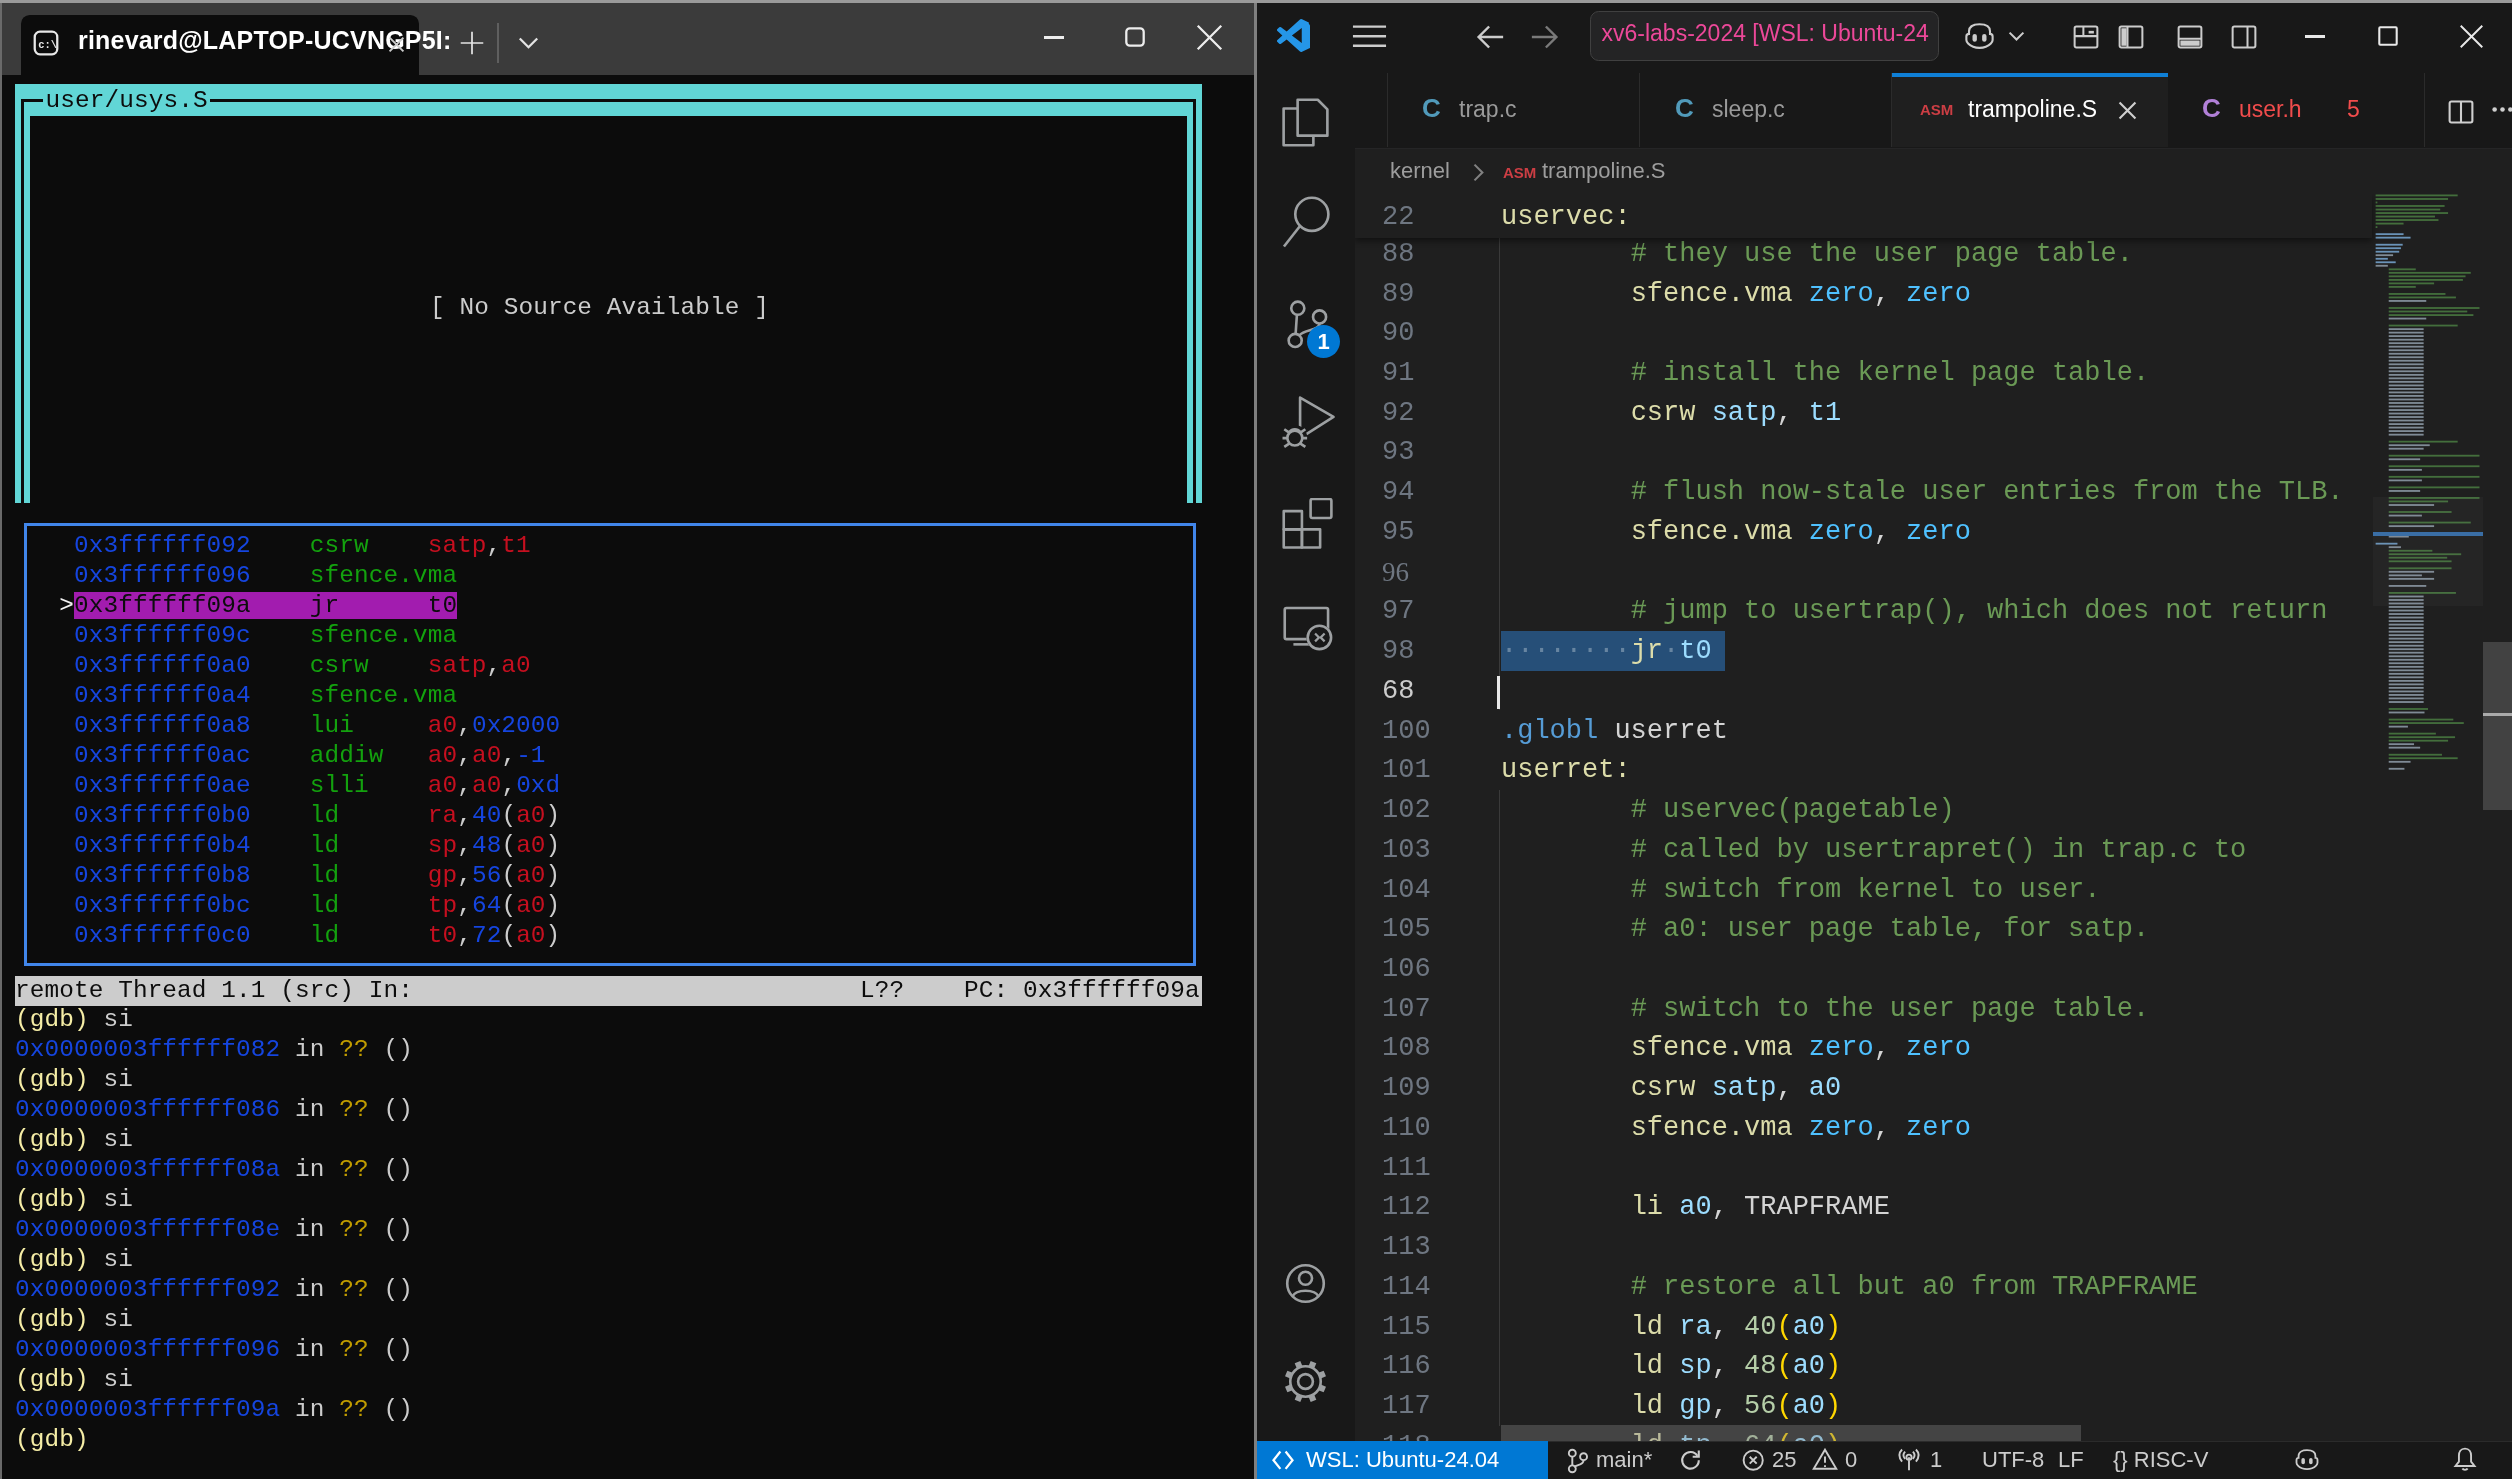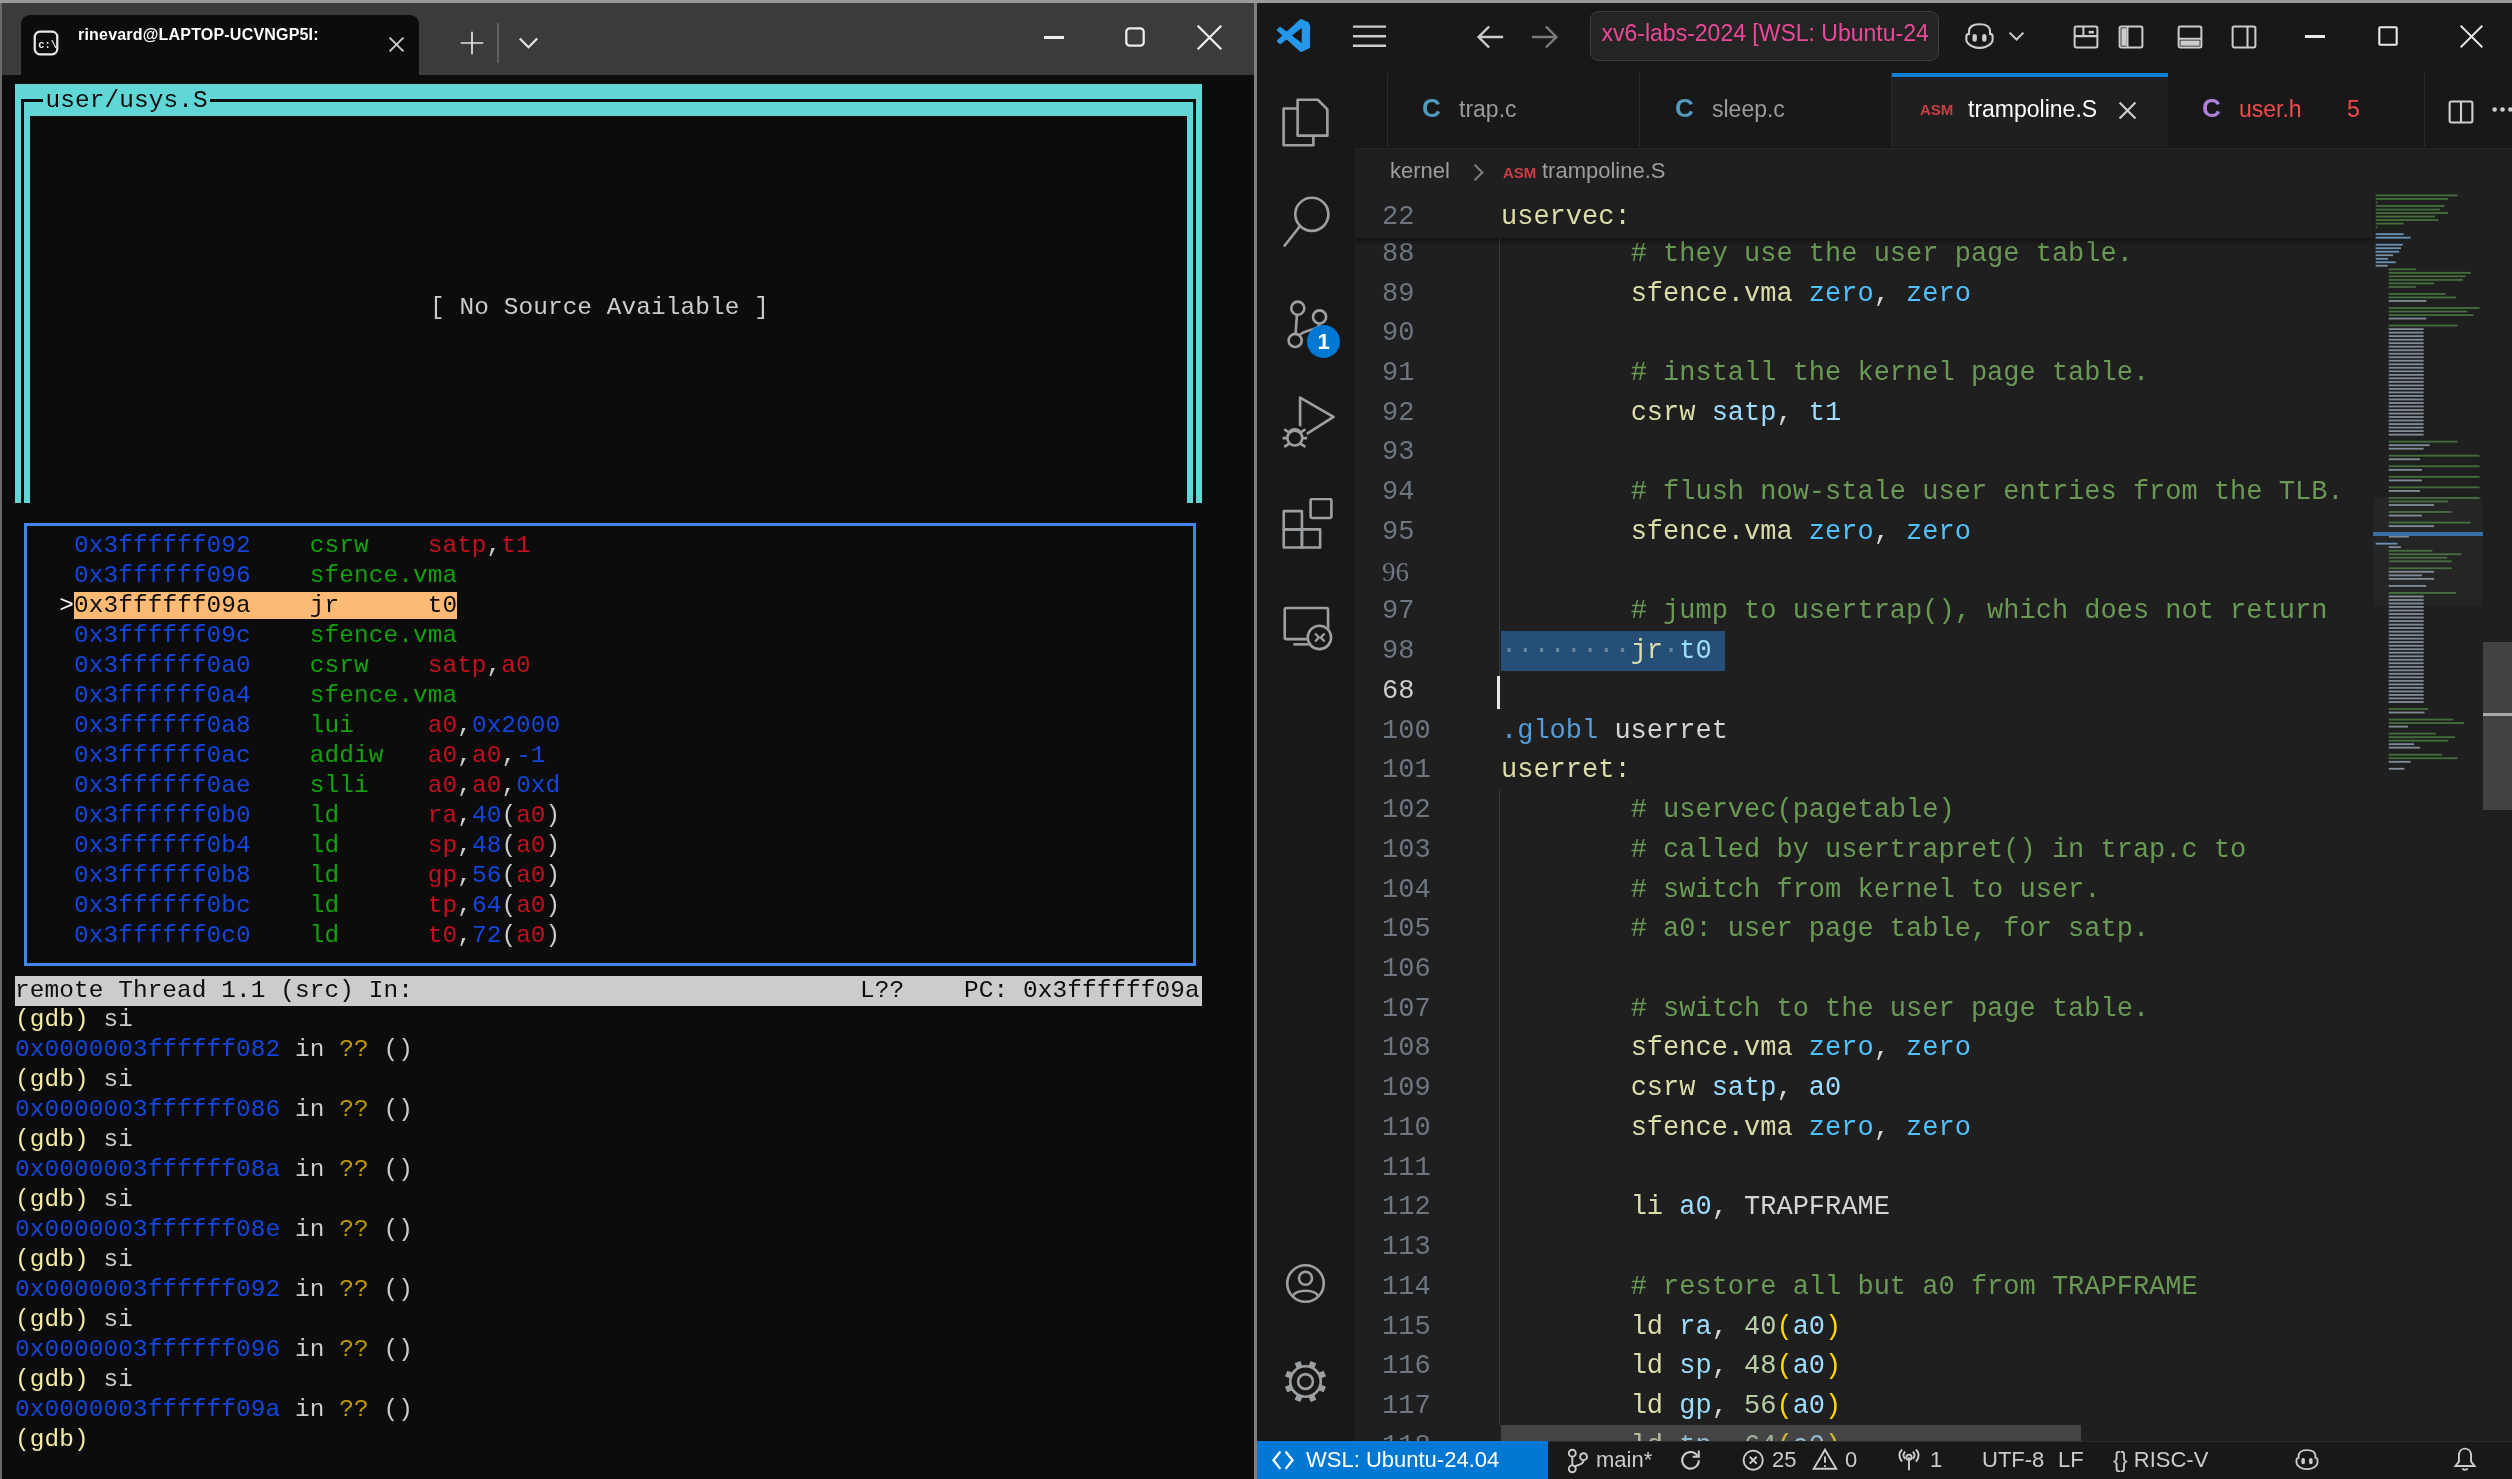--- a/index.html
+++ b/index.html
@@ -21,21 +21,21 @@
 <div class="abs" style="left:15px;top:116px;width:15px;height:387px;background:#61d6d6"></div>
 <div class="abs" style="left:1187px;top:116px;width:15px;height:387px;background:#61d6d6"></div>
 <div class="abs" style="left:21px;top:99px;width:1174px;height:3px;background:#0c0c0c"></div>
 <div class="abs" style="left:21px;top:99px;width:3px;height:404px;background:#0c0c0c"></div>
 <div class="abs" style="left:1193px;top:99px;width:3px;height:404px;background:#0c0c0c"></div>
 <div class="abs tpre" style="left:43px;top:86px;background:#61d6d6;color:#0c0c0c;padding:0 2.6px">user/usys.S</div>
 <div class="abs tpre" style="left:430px;top:293px;">[ No Source Available ]</div>
 <div class="abs" style="left:24px;top:523px;width:1172px;height:443px;border:3px solid #4186ea"></div>
 <div class="abs tpre" style="left:15px;top:531px">    <span style="color:#1545df">0x3ffffff092</span>    <span style="color:#13a10e">csrw</span>    <span style="color:#c50f1f">satp</span><span style="color:#cccccc">,</span><span style="color:#c50f1f">t1</span>
     <span style="color:#1545df">0x3ffffff096</span>    <span style="color:#13a10e">sfence.vma</span>
-   <span style="color:#f2f2f2">&gt;</span><span style="background:#fdba74;color:#0c0c0c">0x3ffffff09a    jr      t0</span>
+   <span style="color:#f2f2f2">&gt;</span><span style="background:#a21caf;color:#0c0c0c">0x3ffffff09a    jr      t0</span>
     <span style="color:#1545df">0x3ffffff09c</span>    <span style="color:#13a10e">sfence.vma</span>
     <span style="color:#1545df">0x3ffffff0a0</span>    <span style="color:#13a10e">csrw</span>    <span style="color:#c50f1f">satp</span><span style="color:#cccccc">,</span><span style="color:#c50f1f">a0</span>
     <span style="color:#1545df">0x3ffffff0a4</span>    <span style="color:#13a10e">sfence.vma</span>
     <span style="color:#1545df">0x3ffffff0a8</span>    <span style="color:#13a10e">lui</span>     <span style="color:#c50f1f">a0</span><span style="color:#cccccc">,</span><span style="color:#1545df">0x2000</span>
     <span style="color:#1545df">0x3ffffff0ac</span>    <span style="color:#13a10e">addiw</span>   <span style="color:#c50f1f">a0</span><span style="color:#cccccc">,</span><span style="color:#c50f1f">a0</span><span style="color:#cccccc">,</span><span style="color:#1545df">-1</span>
     <span style="color:#1545df">0x3ffffff0ae</span>    <span style="color:#13a10e">slli</span>    <span style="color:#c50f1f">a0</span><span style="color:#cccccc">,</span><span style="color:#c50f1f">a0</span><span style="color:#cccccc">,</span><span style="color:#1545df">0xd</span>
     <span style="color:#1545df">0x3ffffff0b0</span>    <span style="color:#13a10e">ld</span>      <span style="color:#c50f1f">ra</span><span style="color:#cccccc">,</span><span style="color:#1545df">40</span><span style="color:#cccccc">(</span><span style="color:#c50f1f">a0</span><span style="color:#cccccc">)</span>
     <span style="color:#1545df">0x3ffffff0b4</span>    <span style="color:#13a10e">ld</span>      <span style="color:#c50f1f">sp</span><span style="color:#cccccc">,</span><span style="color:#1545df">48</span><span style="color:#cccccc">(</span><span style="color:#c50f1f">a0</span><span style="color:#cccccc">)</span>
     <span style="color:#1545df">0x3ffffff0b8</span>    <span style="color:#13a10e">ld</span>      <span style="color:#c50f1f">gp</span><span style="color:#cccccc">,</span><span style="color:#1545df">56</span><span style="color:#cccccc">(</span><span style="color:#c50f1f">a0</span><span style="color:#cccccc">)</span>
     <span style="color:#1545df">0x3ffffff0bc</span>    <span style="color:#13a10e">ld</span>      <span style="color:#c50f1f">tp</span><span style="color:#cccccc">,</span><span style="color:#1545df">64</span><span style="color:#cccccc">(</span><span style="color:#c50f1f">a0</span><span style="color:#cccccc">)</span>
@@ -58,21 +58,21 @@
 <span style="color:#1545df">0x0000003ffffff096</span> in <span style="color:#c19c00">??</span> ()
 <span style="color:#f5eda6">(gdb)</span> si
 <span style="color:#1545df">0x0000003ffffff09a</span> in <span style="color:#c19c00">??</span> ()
 <span style="color:#f5eda6">(gdb)</span></div>
 <div id="ttl"></div>
     <div id="ttab"></div>
 <svg class="abs" style="left:33px;top:30px" width="26" height="26" viewBox="0 0 30 30" fill="none">
       <rect x="2" y="2" width="26" height="26" rx="6" stroke="#e8e8e8" stroke-width="2.6"></rect>
       <text x="6" y="21" font-family="Liberation Mono,monospace" font-size="12" font-weight="bold" fill="#e8e8e8">c:\</text>
     </svg>
-<div class="abs" style="left:78px;top:26px;font-size:16px;font-weight:600;color:#ffffff;letter-spacing:0.2px">rinevard@LAPTOP-UCVNGP5I:</div>
+<div class="abs" style="left:78px;top:26px;font-size:25px;font-weight:600;color:#ffffff;letter-spacing:0.2px">rinevard@LAPTOP-UCVNGP5I:</div>
 <svg class="abs" style="left:387px;top:35px" width="19" height="19" viewBox="0 0 22 22">
       <path d="M3 3 L19 19 M19 3 L3 19" stroke="#cccccc" stroke-width="2.2"></path>
     </svg>
 <svg class="abs" style="left:459px;top:30px" width="26" height="26" viewBox="0 0 30 30">
       <path d="M15 2 V28 M2 15 H28" stroke="#e4e4e4" stroke-width="2"></path>
     </svg>
 <div class="abs" style="left:497px;top:23px;width:1.7px;height:40px;background:#5f5f5f"></div>
 <svg class="abs" style="left:517px;top:35px" width="23" height="15.7" viewBox="0 0 26 18">
       <path d="M3 4 L13 14 L23 4" stroke="#e4e4e4" stroke-width="2.6" fill="none"></path>
     </svg>

